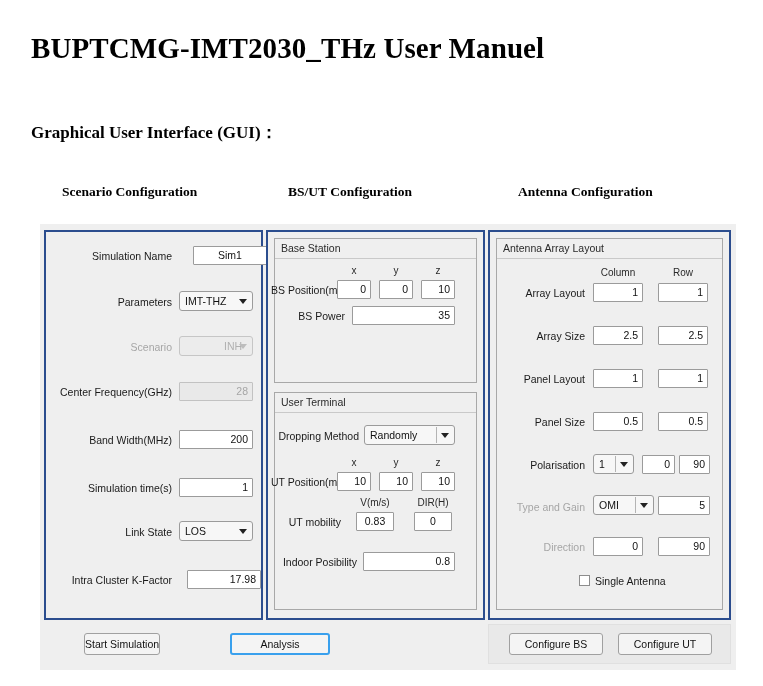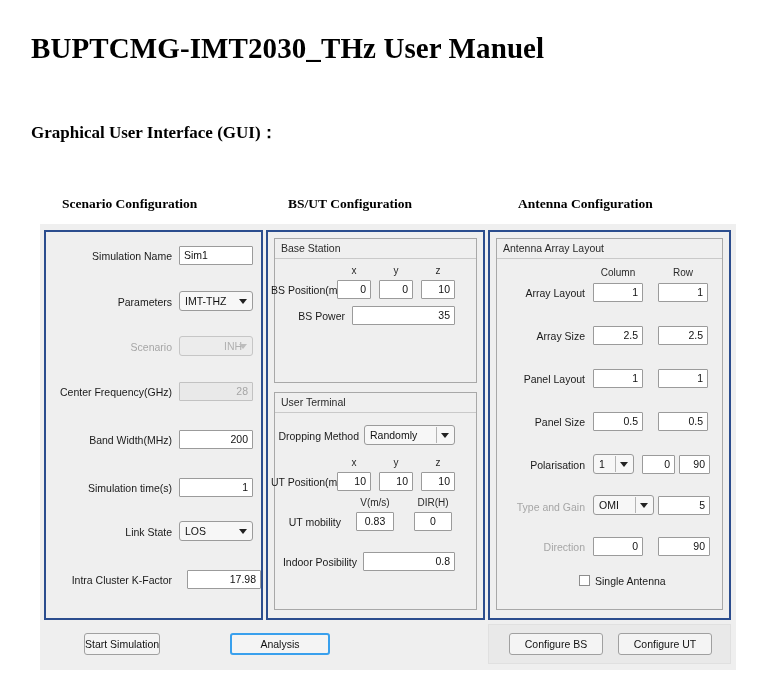--- a/index.html
+++ b/index.html
@@ -16,21 +16,21 @@
     font-family:"Liberation Serif", serif;
     font-weight:bold;font-size:29px;color:#000;letter-spacing:.1px;
   }
   .doc-sub{
     position:absolute;left:31px;top:121px;
     font-family:"Liberation Serif", serif;
     font-weight:bold;font-size:17px;color:#000;
   }
 
   
-  .col-caps{position:absolute;left:0;top:196px;width:674px;height:18px;}
+  .col-caps{position:absolute;left:0;top:184px;width:674px;height:18px;}
   .col-cap{
     position:absolute;top:0;
     font-family:"Liberation Serif", serif;
     font-weight:bold;font-size:13.5px;color:#000;white-space:nowrap;
   }
   .col-cap.c1{left:62px;}
   .col-cap.c2{left:288px;}
   .col-cap.c3{left:518px;}
 
   
@@ -71,21 +71,21 @@
     white-space:nowrap;line-height:12px;
   }
 
   
   .tf{
     position:absolute;box-sizing:border-box;
     border:1px solid #9b9b9b;background:#ffffff;border-radius:1px;
     font-size:10.5px;color:#111;line-height:17px;height:19px;
     padding:0 4px;text-align:right;overflow:hidden;white-space:nowrap;
   }
-  .tf.left{text-align:left;}
+  .tf.left{text-align:center;margin-left:14px;}
   .tf.center{text-align:center;}
   .tf.dim{background:#e9e9e9;border-color:#c2c2c2;color:#a6a6a6;}
 
   
   .dd{
     position:absolute;box-sizing:border-box;height:20px;
     border:1px solid #9b9b9b;border-radius:3px;background:#f7f7f7;
     font-size:10.5px;color:#111;line-height:18px;
     padding:0 18px 0 5px;white-space:nowrap;overflow:hidden;
   }

